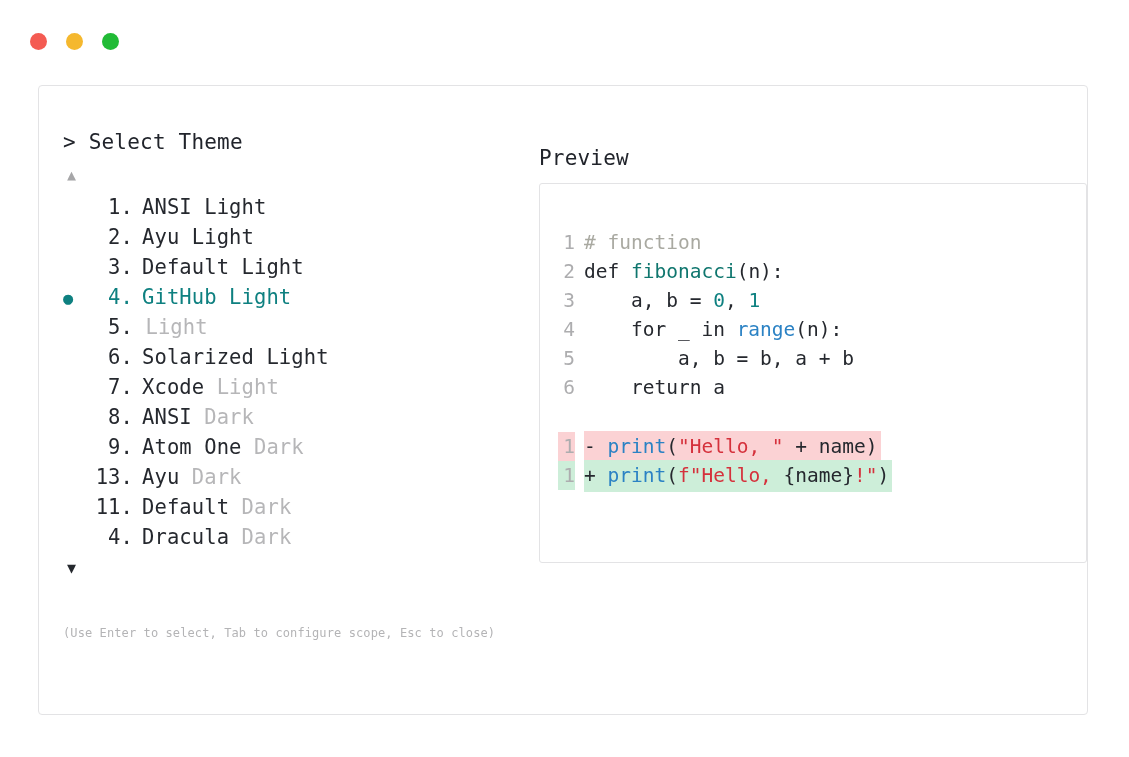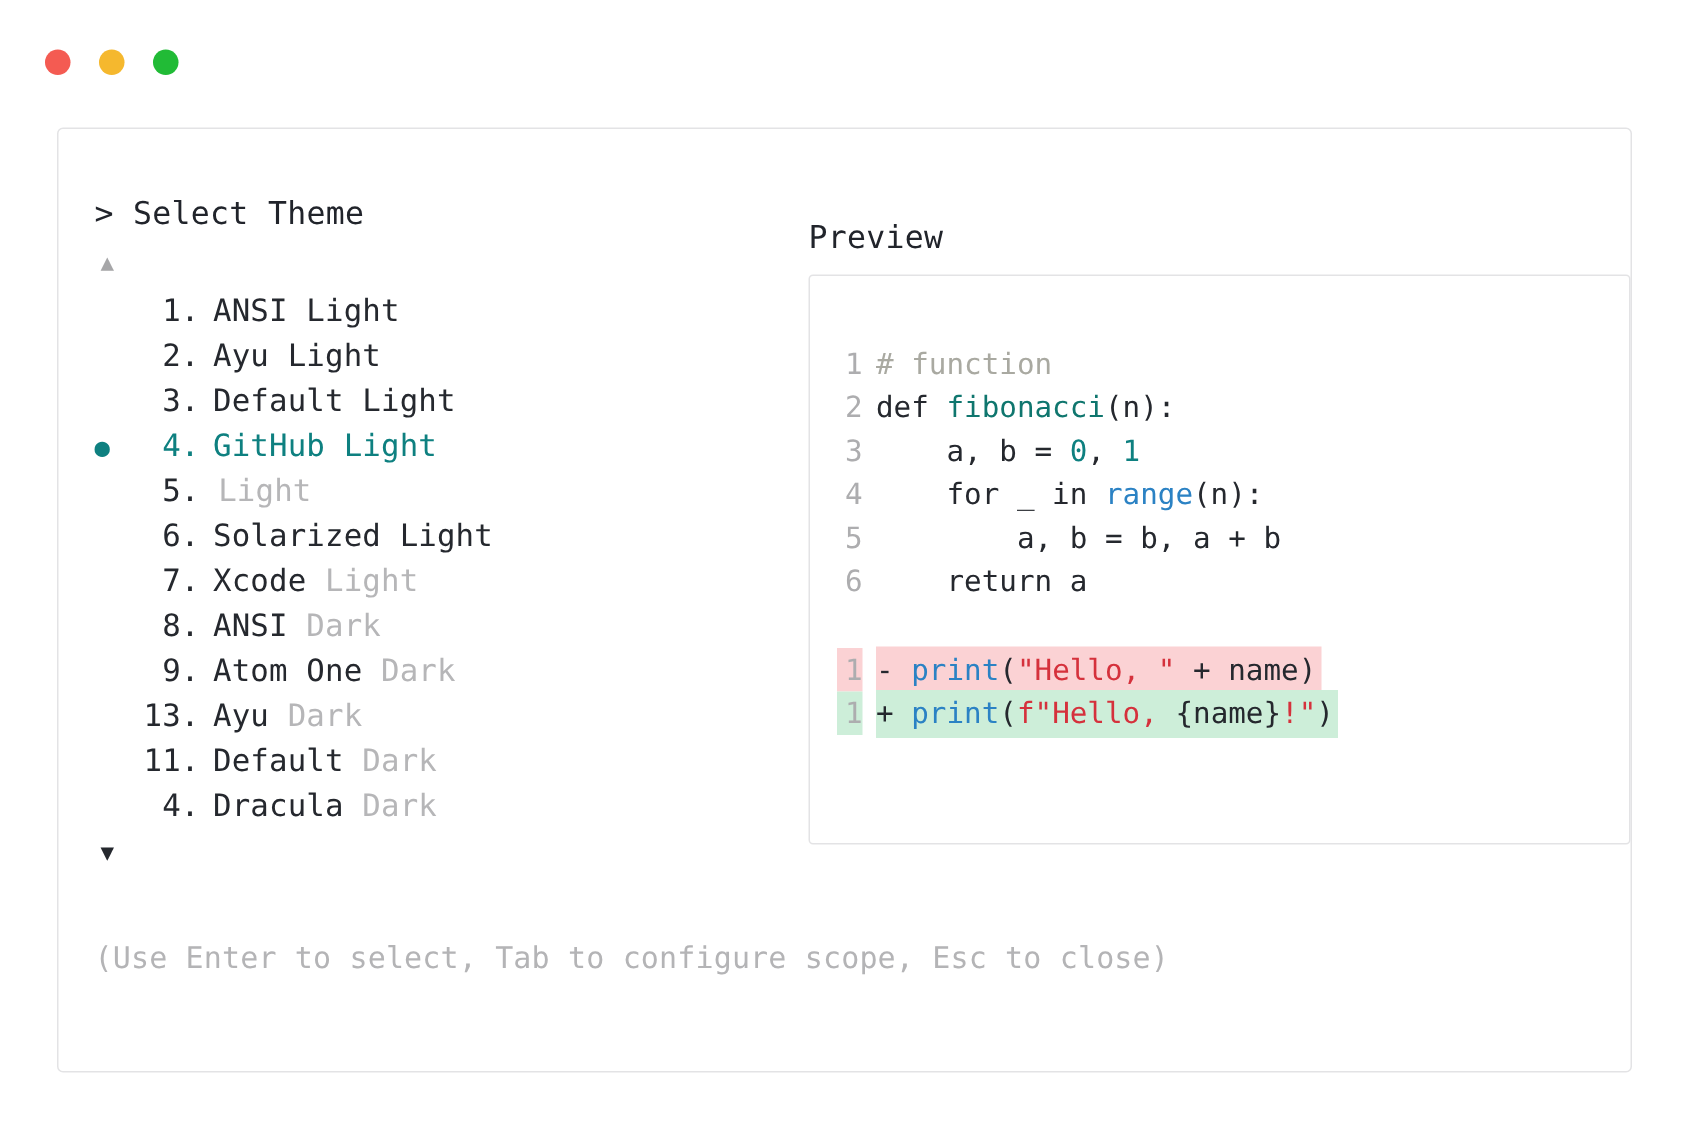--- a/index.html
+++ b/index.html
@@ -175,21 +175,21 @@
   .tok-builtin  { color: #2b82c4; }
   .tok-number   { color: #0e8080; }
   .tok-string   { color: #d5313c; }
   .tok-plain    { color: #25282e; }
 
   
   #footer-hint {
     position: absolute;
     left: 24px;
     top: 540px;
-    font-size: 20px;
+    font-size: 12px;
     color: #b4b4b6;
     white-space: pre;
     letter-spacing: 0.1px;
   }
 </style>
 </head>
 <body>
 
 <div id="window-dots">
     <span class="dot" style="background: rgb(244, 91, 82);"></span>

